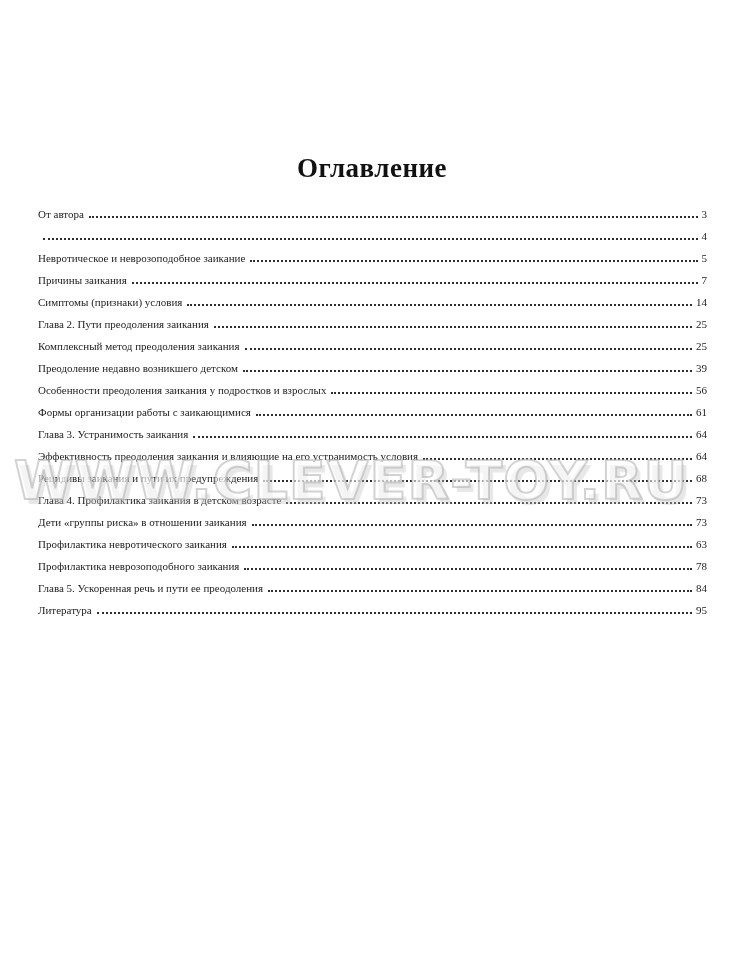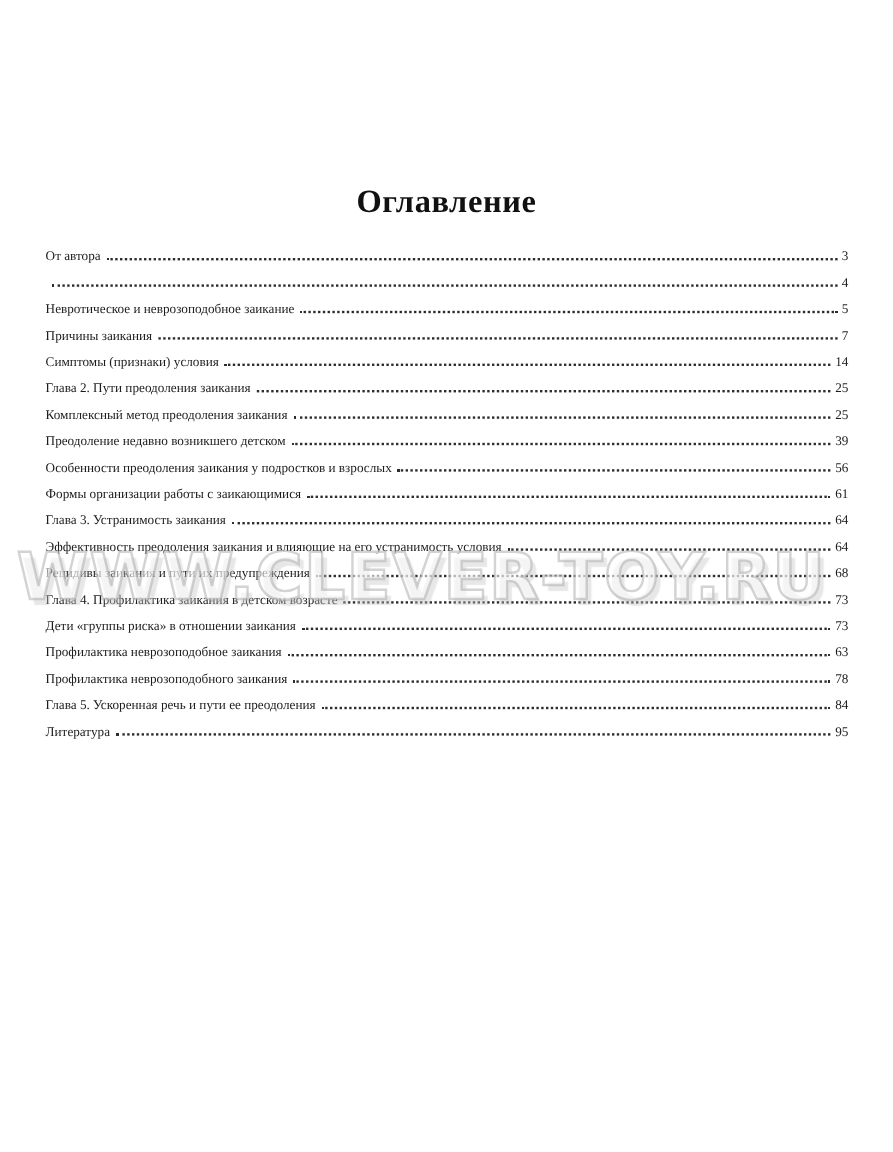--- a/index.html
+++ b/index.html
@@ -146,21 +146,21 @@
       <span class="entry-title">Глава 4. Профилактика заикания в детском возрасте</span>
       <span class="leader"></span>
       <span class="page-num">73</span>
     </div>
     <div class="toc-row">
       <span class="entry-title">Дети «группы риска» в отношении заикания</span>
       <span class="leader"></span>
       <span class="page-num">73</span>
     </div>
     <div class="toc-row">
-      <span class="entry-title">Профилактика неврозоподобное заикания</span>
+      <span class="entry-title">Профилактика невротического заикания</span>
       <span class="leader"></span>
       <span class="page-num">63</span>
     </div>
     <div class="toc-row">
       <span class="entry-title">Профилактика неврозоподобного заикания</span>
       <span class="leader"></span>
       <span class="page-num">78</span>
     </div>
     <div class="toc-row">
       <span class="entry-title">Глава 5. Ускоренная речь и пути ее преодоления</span>

